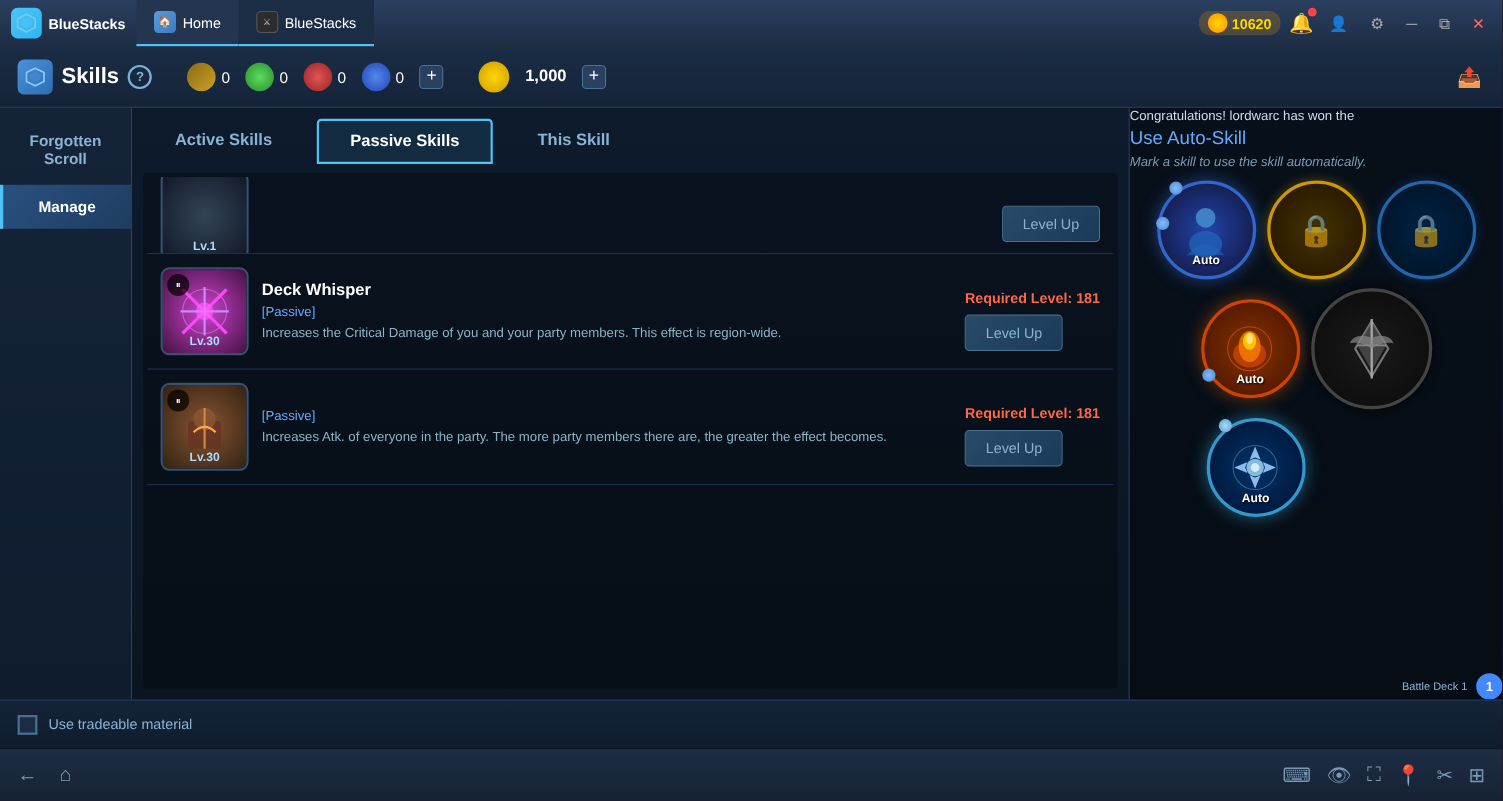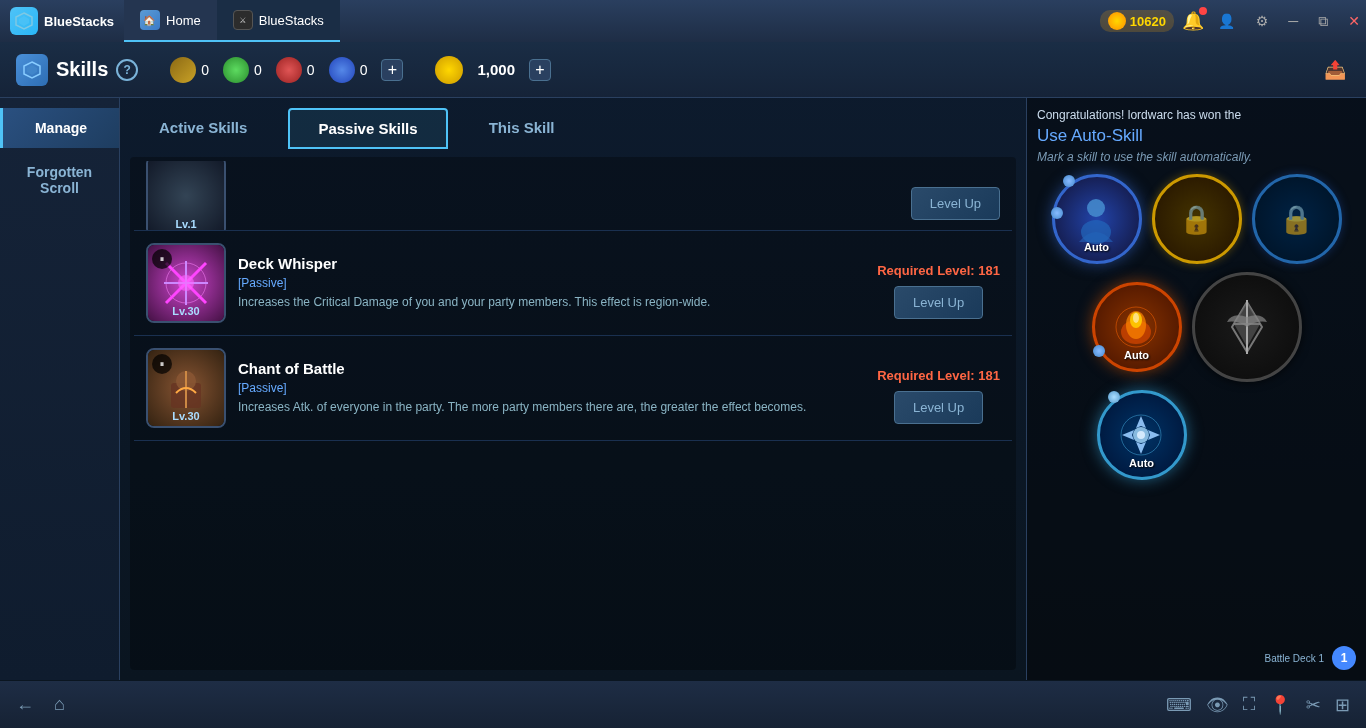--- a/index.html
+++ b/index.html
@@ -57,20 +57,21 @@
       background: #4a90d9;
       display: flex; align-items: center; justify-content: center;
       font-size: 10px; color: white;
     }
     .tab-icon.home { background: linear-gradient(135deg, #5b9bd5, #3a7bc8); }
     .tab-icon.rev { background: #2c2c2c; border: 1px solid #555; }
     .titlebar-right {
       display: flex;
       align-items: center;
       gap: 8px;
+      padding-right: 10px;
     }
     .coin-display {
       display: flex;
       align-items: center;
       gap: 4px;
       background: rgba(255,165,0,0.2);
       border-radius: 10px;
       padding: 2px 8px;
       color: #ffd700;
       font-size: 13px;
@@ -285,21 +286,21 @@
       left: 0; right: 0;
       text-align: center;
       color: #aaddff;
       font-size: 11px;
       font-weight: bold;
     }
     .skill-info { flex: 1; }
     .skill-name { color: white; font-size: 15px; font-weight: bold; margin-bottom: 4px; }
     .skill-type { color: #66aaff; font-size: 12px; margin-bottom: 4px; }
     .skill-desc { color: #8ab4c4; font-size: 12px; line-height: 1.4; }
-    .skill-right { display: flex; flex-direction: column; align-items: center; gap: 8px; margin-top: 16px; }
+    .skill-right { display: flex; flex-direction: column; align-items: flex-start; gap: 8px; margin-top: 16px; }
     .level-up-btn {
       background: linear-gradient(135deg, #2a4a6a, #1a3a5a);
       border: 1px solid #4a7090;
       color: #8ab4d4;
       padding: 8px 18px;
       border-radius: 4px;
       cursor: pointer;
       font-size: 13px;
     }
     .req-level { color: #ff6644; font-size: 13px; font-weight: bold; }
@@ -308,21 +309,21 @@
     .skill-item-partial {
       height: 70px;
       overflow: hidden;
     }
 
     
     .right-panel {
       width: 340px;
       background: rgba(0,0,0,0.4);
       border-left: 1px solid #2a4060;
-      padding: 10px;
+      padding: 0;
       display: flex;
       flex-direction: column;
       gap: 10px;
     }
     .auto-skill-header {
       display: flex;
       flex-direction: column;
       gap: 4px;
     }
     .auto-skill-title { color: #66aaff; font-size: 17px; font-weight: normal; }
@@ -561,25 +562,25 @@
     </div>
 
     <div class="topbar-right-icons">
       <div class="tr-icon">📤</div>
     </div>
   </div>
 
   <div class="game-main">
 
     <div class="sidebar">
+      <div class="sidebar-item">
+        <span>Forgotten Scroll</span>
+      </div>
       <div class="sidebar-item active">
         <span>Manage</span>
-      </div>
-      <div class="sidebar-item">
-        <span>Forgotten Scroll</span>
       </div>
     </div>
 
     <div class="skills-content">
 
       <div class="skill-tabs">
         <div class="skill-tab">
           <span>Active Skills</span>
         </div>
         <div class="skill-tab active">
@@ -638,21 +639,20 @@
                 <rect x="10" y="20" width="30" height="25" rx="3" fill="#663322" opacity="0.8"></rect>
                 <circle cx="25" cy="18" r="10" fill="#885533" opacity="0.9"></circle>
                 <line x1="25" y1="8" x2="25" y2="45" stroke="#cc8844" stroke-width="2"></line>
                 <path d="M15 30 Q25 20 35 30" fill="none" stroke="#ffaa44" stroke-width="2"></path>
               </svg>
             </div>
             <div class="pause-badge">⏸</div>
             <div class="skill-level">Lv.30</div>
           </div>
           <div class="skill-info">
-            <div class="skill-name">Chant of Battle</div>
             <div class="skill-type">[Passive]</div>
             <div class="skill-desc">Increases Atk. of everyone in the party. The more party members there are, the greater the effect becomes.</div>
           </div>
           <div class="skill-right">
             <div class="req-level" style="color:#ff6644;font-size:13px;">Required Level: 181</div>
             <button class="level-up-btn">Level Up</button>
           </div>
         </div>
 
       </div>
@@ -742,20 +742,24 @@
       </div>
 
       <div class="battle-deck-row">
         <span class="battle-deck-label">Battle Deck 1</span>
         <div class="deck-num">1</div>
       </div>
     </div>
 
   </div>
 
+  <div class="game-bottom">
+    <div class="checkbox-wrap"></div>
+    <span class="tradeable-label">Use tradeable material</span>
+  </div>
 
 </div>
 
 <div class="bs-bottombar">
   <div class="bs-bottom-left">
     <span class="bs-bottom-icon">←</span>
     <span class="bs-bottom-icon">⌂</span>
   </div>
   <div class="bs-bottom-right">
     <span class="bs-bottom-icon">⌨</span>

